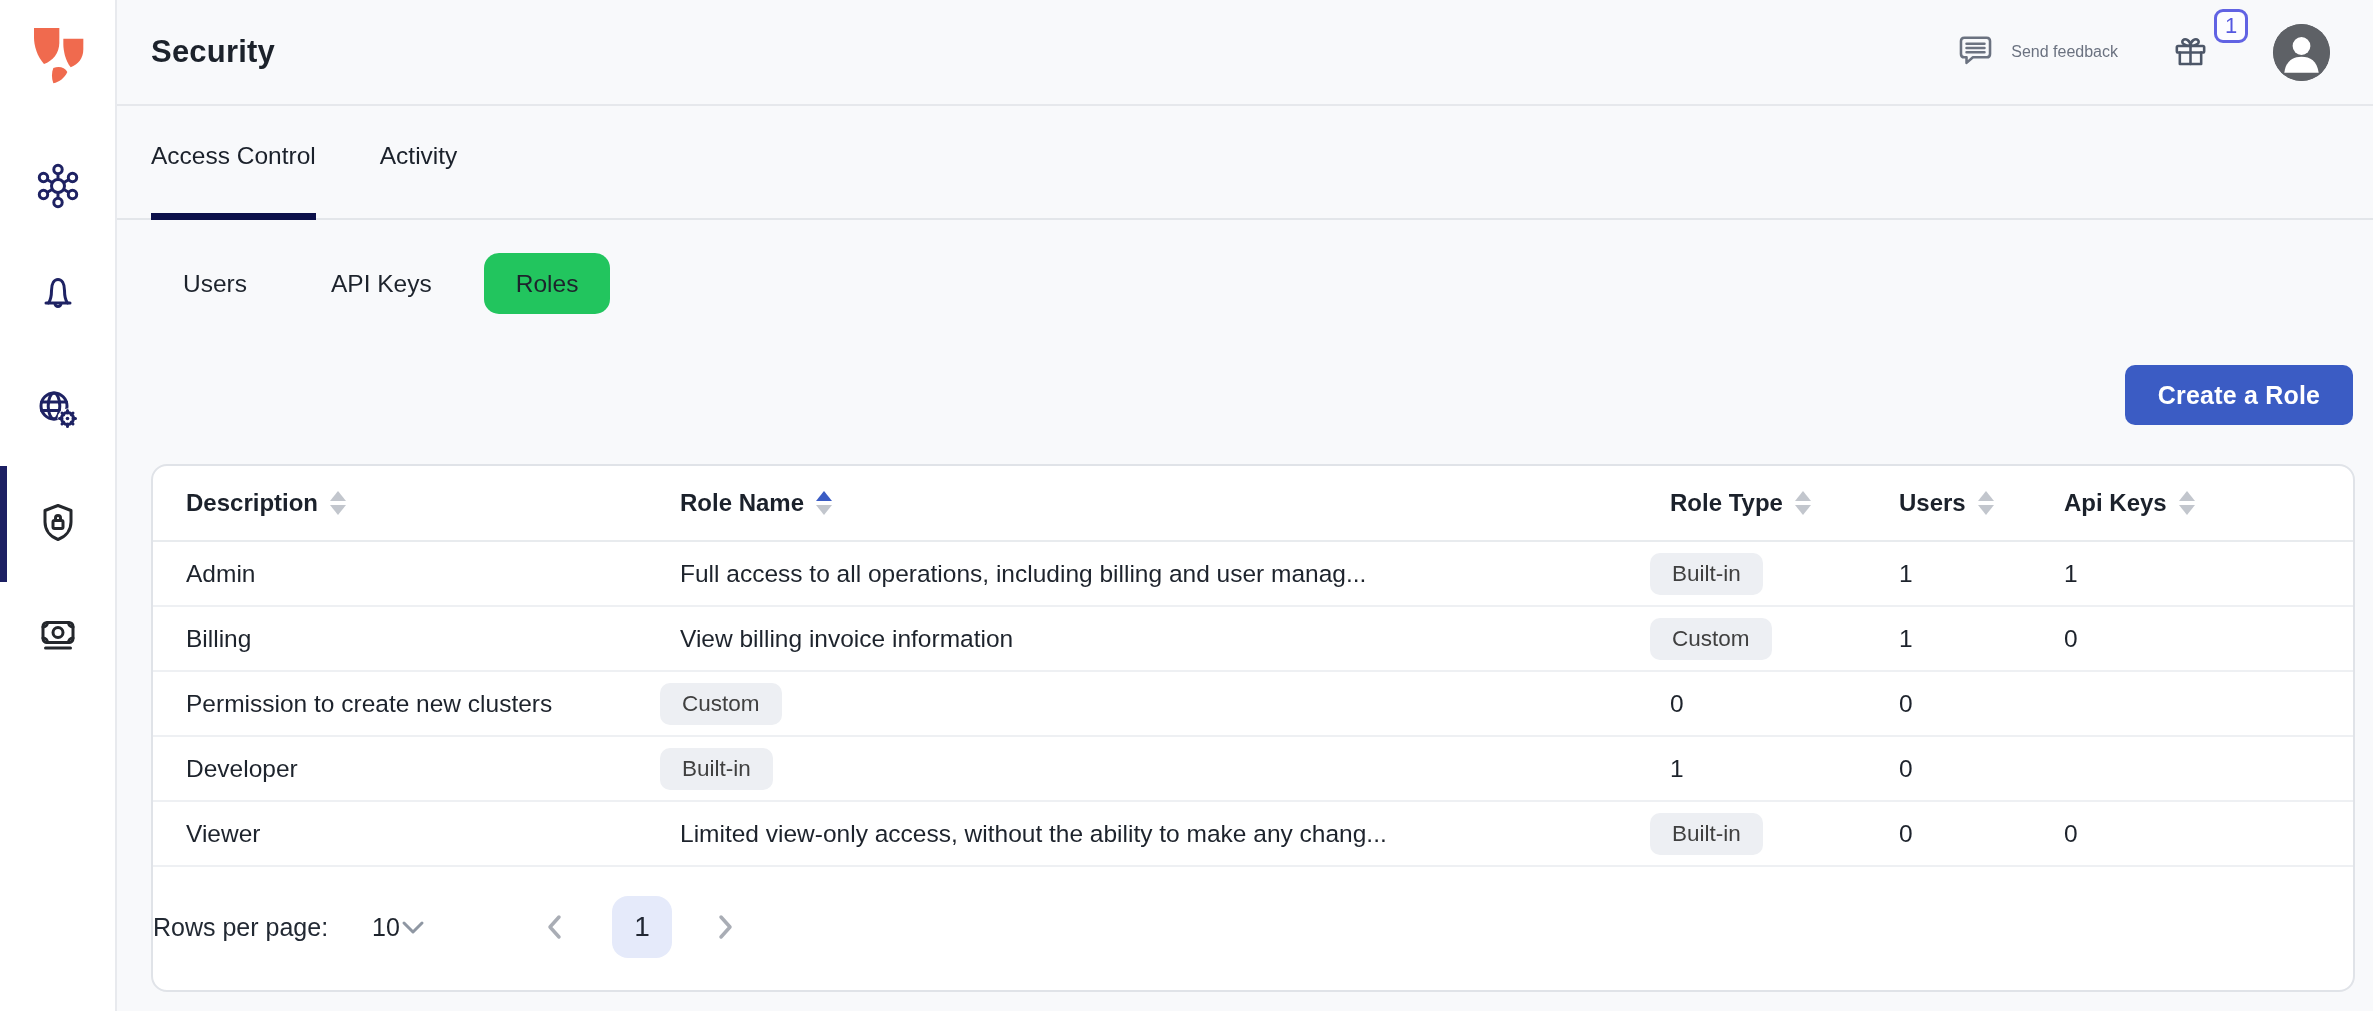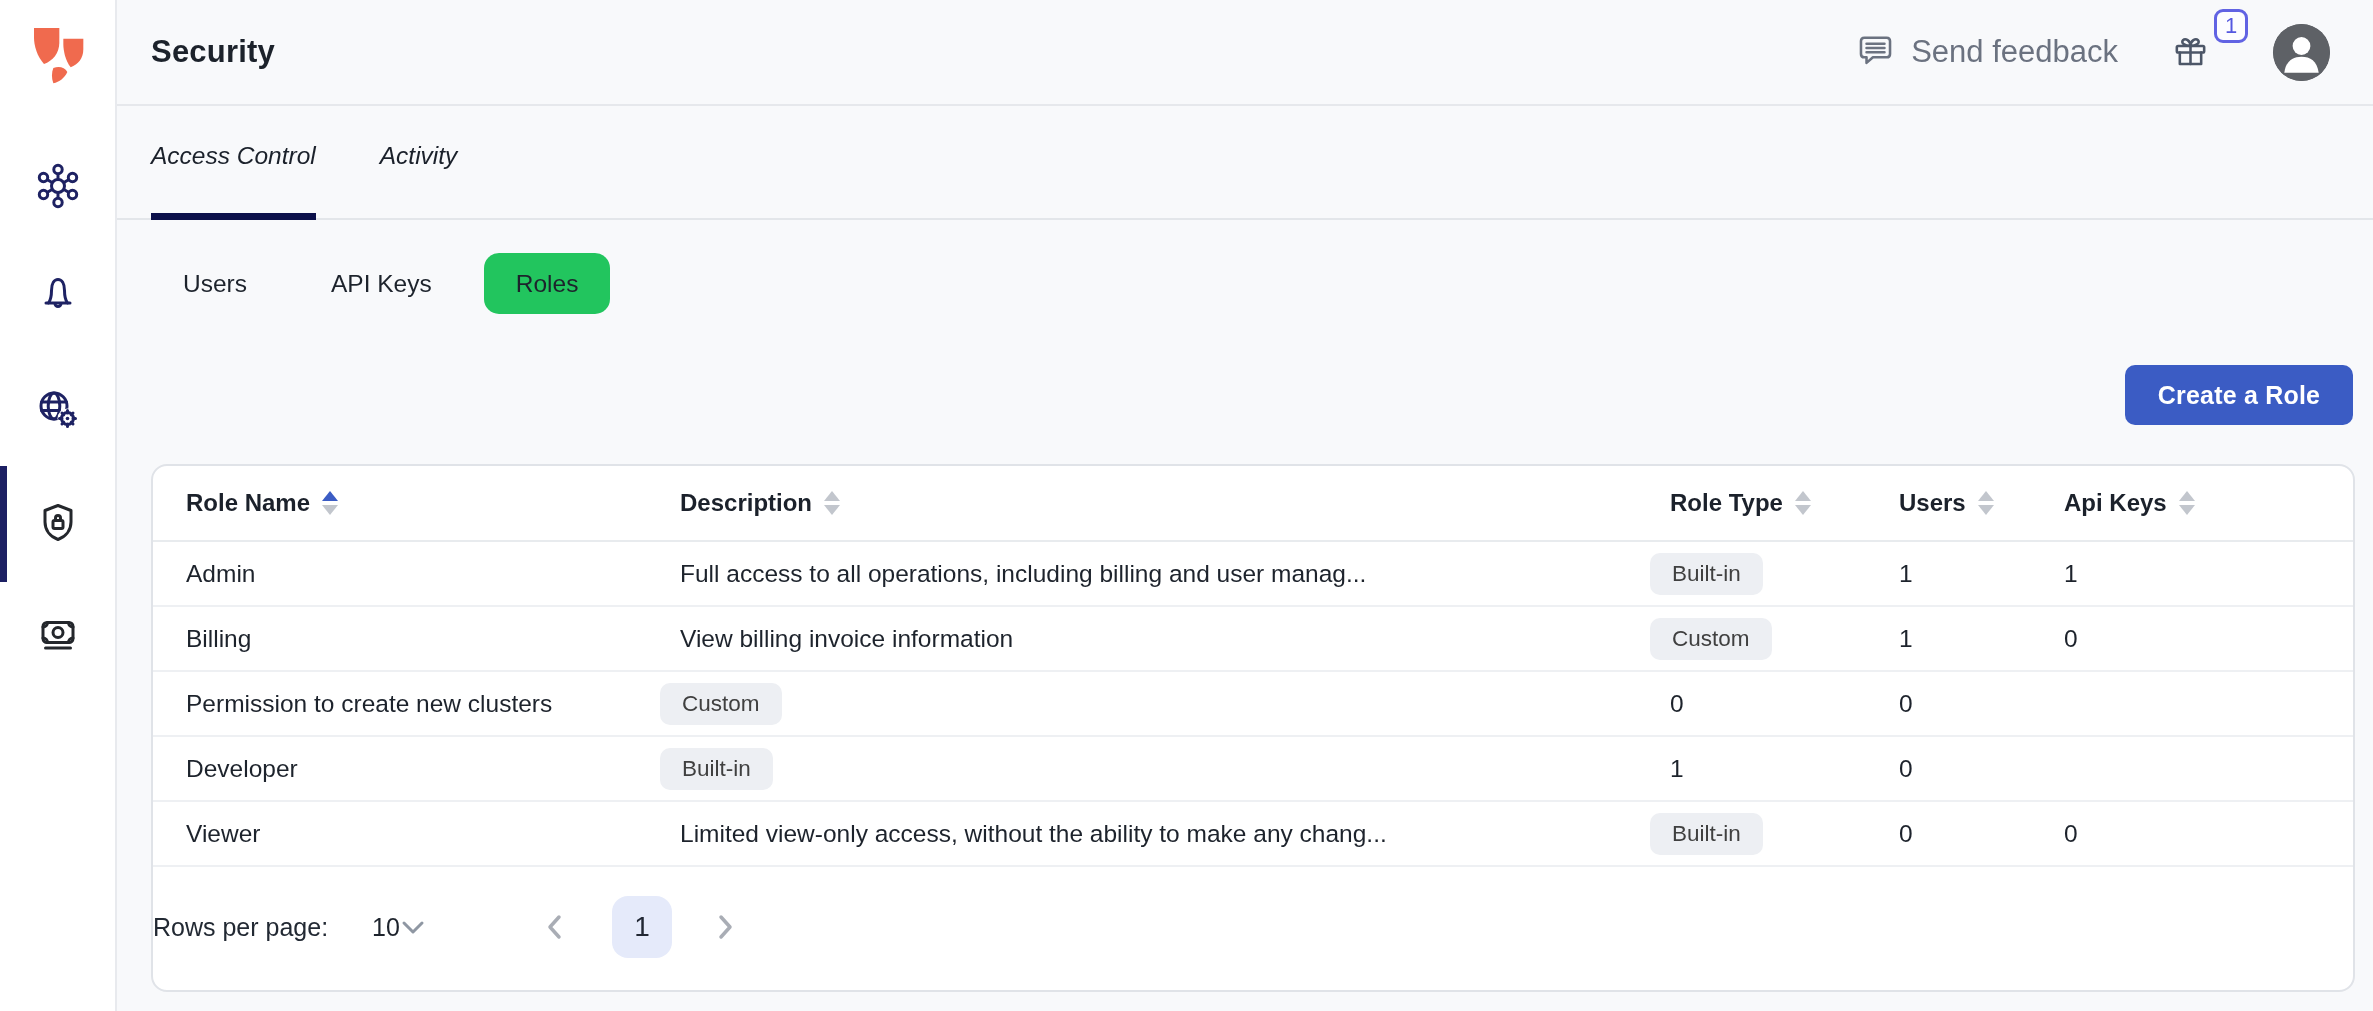--- a/index.html
+++ b/index.html
@@ -30,21 +30,21 @@
   
   .main { position:absolute; left:117px; top:0; right:0; bottom:0; }
   .header {
     height:106px; border-bottom:2px solid #e6e8ec;
     display:flex; align-items:center; padding:0 43px 0 34px;
   }
   .page-title { font-size:31px; font-weight:700; color:#1c222b; letter-spacing:.2px; }
   .header-right { margin-left:auto; display:flex; align-items:center; }
   .feedback { display:flex; align-items:center; gap:15px; cursor:pointer; }
   .feedback svg { width:41px; height:41px; }
-  .feedback-label { font-size:31px; color:#6b7280; }
+  .feedback-label { font-size:16px; color:#6b7280; }
   .gift-wrap { position:relative; margin-left:52px; width:41px; height:42px; cursor:pointer; }
   .gift-wrap svg { width:41px; height:42px; }
   .gift-badge {
     position:absolute; top:-22px; right:-37px; width:34px; height:34px;
     border:3px solid #6163e3; border-radius:9px; background:#fdfdff;
     display:flex; align-items:center; justify-content:center;
     font-size:22px; color:#5558e0; font-weight:500;
   }
   .avatar {
     margin-left:62px; width:57px; height:57px; border-radius:50%;
@@ -53,21 +53,20 @@
   .avatar svg { width:57px; height:57px; display:block; }
   
   .tabs-row {
     display:flex; gap:64px; padding-left:34px;
     border-bottom:2px solid #e3e6ea;
   }
   .tab {
     font-size:24.5px; color:#1b212b; cursor:pointer;
     padding:36px 0 43px 0; border-bottom:7px solid transparent; margin-bottom:-2px;
     line-height:28px;
-    font-style:italic;
   }
   .tab.active { border-bottom-color:#0b104a; }
   
   .subtabs-row { display:flex; gap:20px; margin:33px 0 0 34px; height:61px; align-items:center; }
   .subtab {
     padding:0 32px; height:61px; display:flex; align-items:center;
     font-size:24.5px; color:#1d232c; cursor:pointer; border-radius:15px;
   }
   .subtab.active { background:#22c55e; }
   
@@ -232,29 +231,29 @@
     <div class="subtab active">Roles</div>
   </div>
 
   <div class="actions-row">
     <button class="btn-primary">Create a Role</button>
   </div>
 
   <div class="card">
     <div class="tgrid thead">
       <div class="th">
+        <span>Description</span>
+        <span class="sort">
+            <span class="up"></span>
+            <span class="down"></span>
+          </span>
+      </div>
+      <div class="th">
         <span>Role Name</span>
         <span class="sort asc">
-            <span class="up"></span>
-            <span class="down"></span>
-          </span>
-      </div>
-      <div class="th">
-        <span>Description</span>
-        <span class="sort">
             <span class="up"></span>
             <span class="down"></span>
           </span>
       </div>
       <div class="th">
         <span>Role Type</span>
         <span class="sort">
             <span class="up"></span>
             <span class="down"></span>
           </span>

